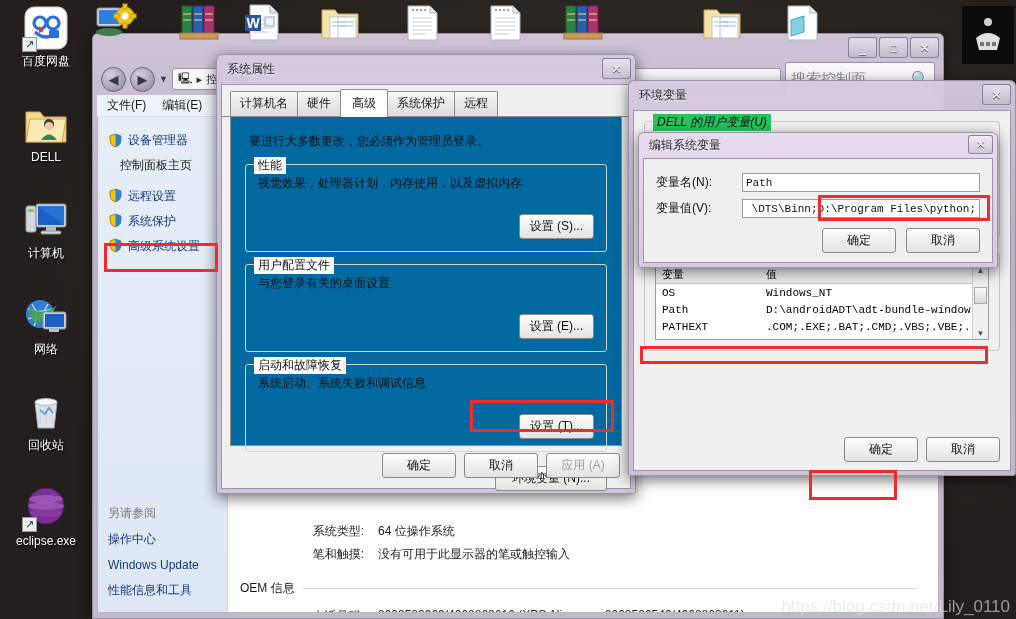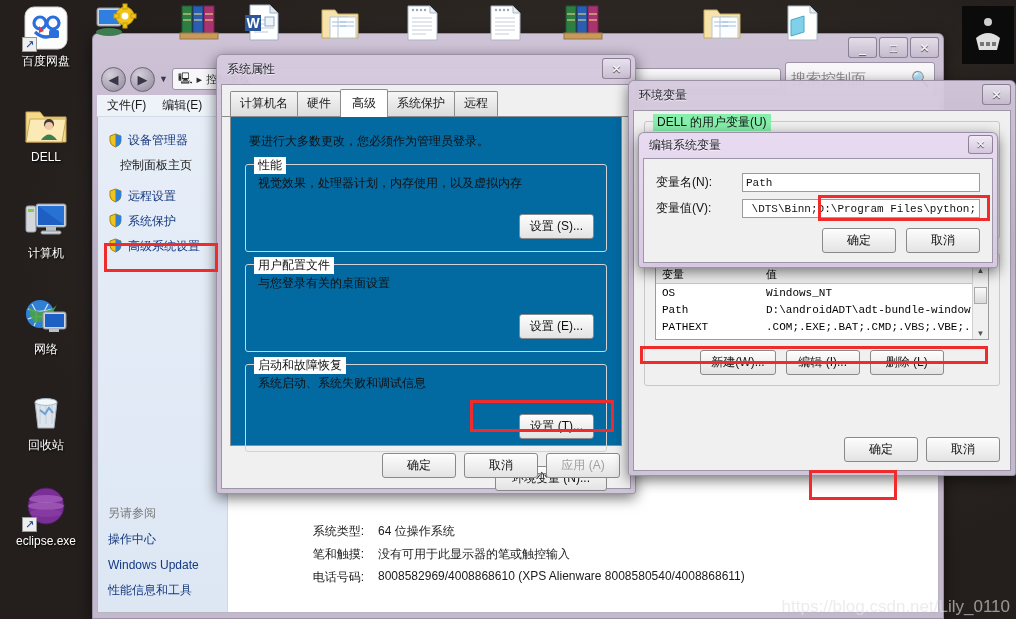--- a/index.html
+++ b/index.html
@@ -567,20 +567,24 @@
         <div style="margin-top:392px;">
           <div class="cp-row">
             <div class="k">系统类型:</div>
             <div class="v">64 位操作系统</div>
           </div>
           <div class="cp-row">
             <div class="k">笔和触摸:</div>
             <div class="v">没有可用于此显示器的笔或触控输入</div>
           </div>
 
+          <div class="cp-sec">
+            <span>OEM 信息</span>
+            <span class="rule"></span>
+          </div>
 
           <div class="cp-row">
             <div class="k">电话号码:</div>
             <div class="v">8008582969/4008868610 (XPS Alienware 8008580540/4008868611)</div>
           </div>
 
         </div>
       </div>
     </div>
   </div>
@@ -654,21 +658,21 @@
     <div class="titlebar">
       <span>环境变量</span>
       <div class="ctl-group">
         <div class="ctl">✕</div>
       </div>
     </div>
 
     <div class="dlg-client" style="background:#f0f0f0;">
 
       <div class="gbox" style="background:#f0f0f0; border-color:#c8c8c8; margin:10px 10px 0; height:118px;">
-        <div class="legend" style="background:#86efac;">DELL 的用户变量(U)</div>
+        <div class="legend" style="background:#22c55e;font-style:italic;">DELL 的用户变量(U)</div>
       </div>
 
       <div class="gbox" style="background:#f0f0f0; border-color:#c8c8c8; margin:14px 10px 0; padding:10px 10px 10px;">
         <div class="legend" style="background:#f0f0f0;">系统变量(S)</div>
 
         <div class="listbox">
           <div style="flex:1; position:relative; overflow:hidden;">
             <div class="listhdr">
               <div class="col1">变量</div>
               <div class="col2">值</div>
@@ -690,25 +694,20 @@
               <div class="col2"></div>
             </div>
           </div>
           <div class="vscroll">
             <div class="sb-arrow">▲</div>
             <div class="sb-arrow">▼</div>
             <div class="sb-thumb"></div>
           </div>
         </div>
 
-        <div class="btn-row" style="justify-content:center; gap:10px; margin-top:10px;">
-          <div class="btn">新建(W)...</div>
-          <div class="btn">编辑 (I)...</div>
-          <div class="btn">删除 (L)</div>
-        </div>
       </div>
 
       <div class="btn-row" style="position:absolute; right:10px; bottom:8px;">
         <div class="btn">确定</div>
         <div class="btn">取消</div>
       </div>
     </div>
   </div>
 
   <div class="hl" style="left:12px; top:266px; width:348px; height:18px;"></div>

